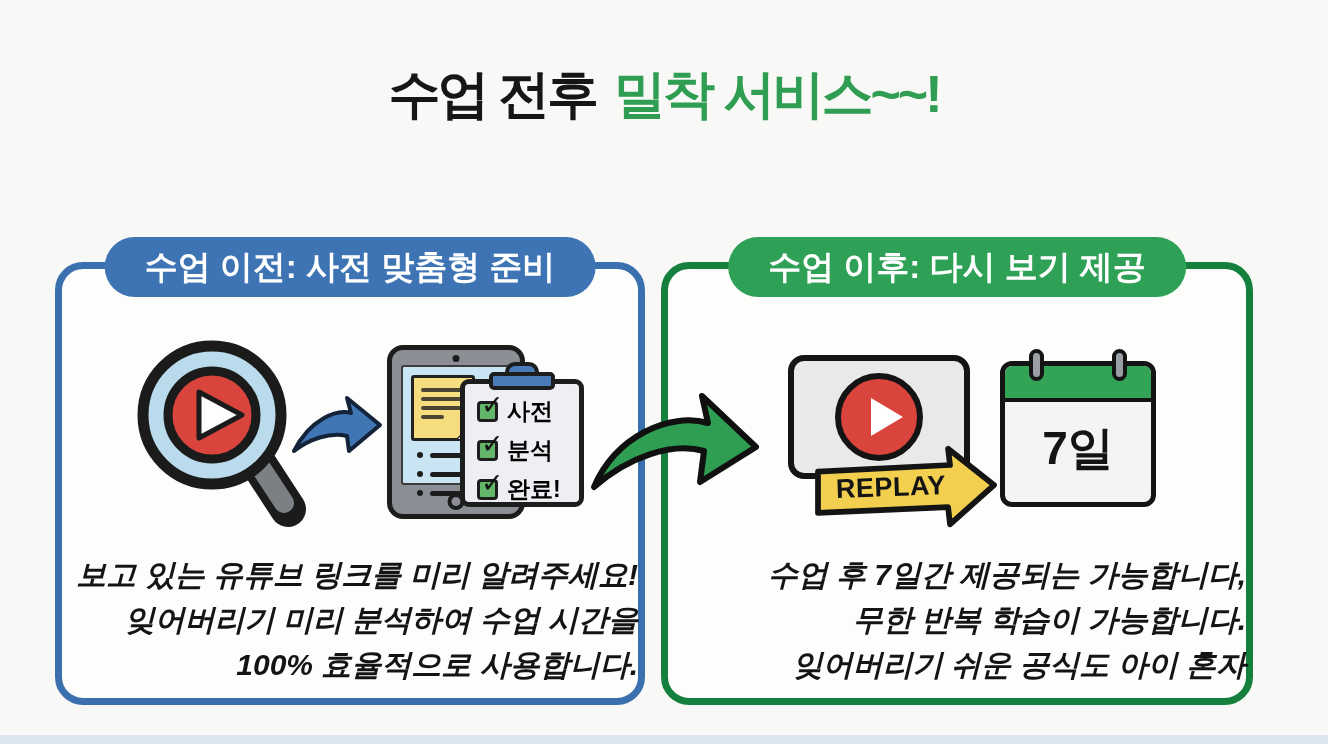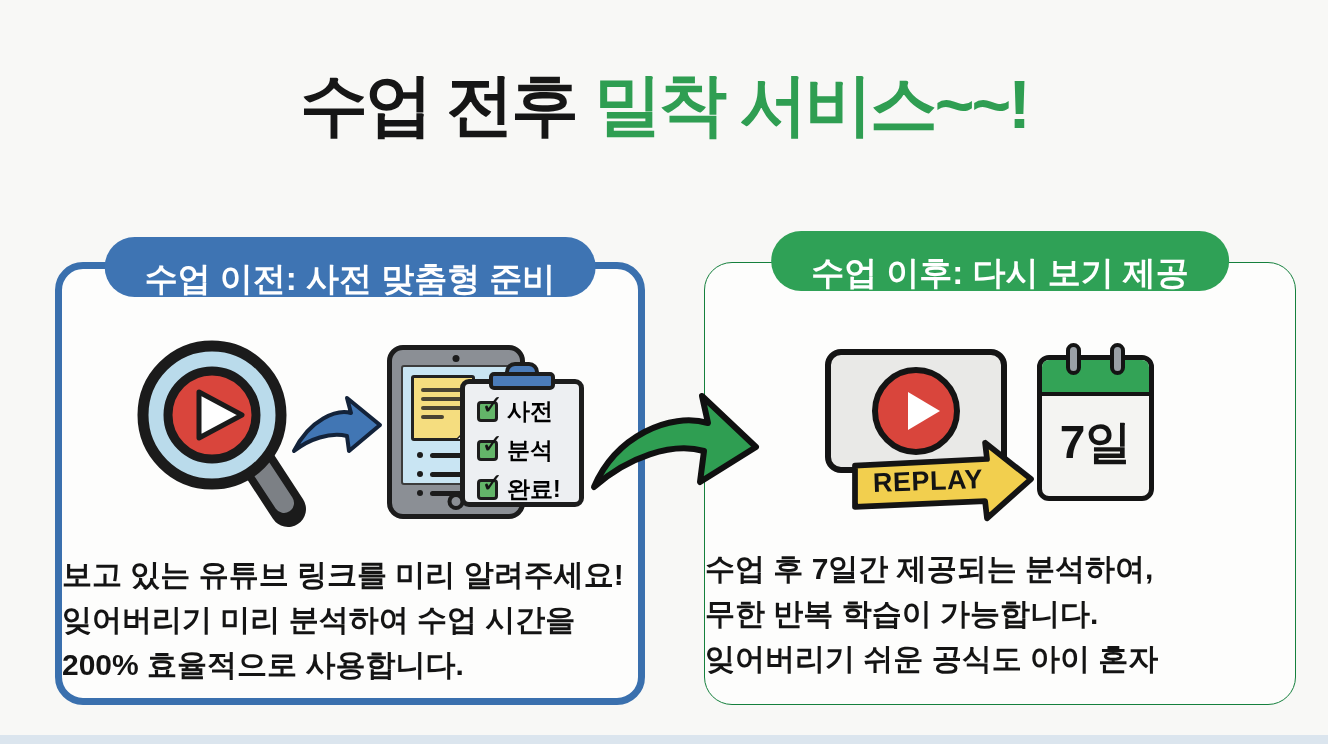--- a/index.html
+++ b/index.html
@@ -2,37 +2,37 @@
 <html><head>
 <meta charset="utf-8">
 <style>
   * { margin:0; padding:0; box-sizing:border-box; }
   html,body { width:1328px; height:744px; }
   body { font-family:"Liberation Sans","DejaVu Sans",sans-serif; background:#f8f8f6; overflow:hidden; }
   .canvas { position:relative; width:1328px; height:744px; background:#f8f8f6; }
 
   
   .title { position:absolute; top:62px; left:0; width:100%; text-align:center;
-           font-size:68px; font-weight:900; letter-spacing:-3px; line-height:1.25; white-space:nowrap; }
+           font-size:52px; font-weight:900; letter-spacing:-3px; line-height:1.25; white-space:nowrap; }
   .t-black { color:#161616; }
   .t-green { color:#2f9e52; margin-left:18px; }
 
   
   .panel { position:absolute; top:262px; height:443px; background:#fdfdfc; border-radius:28px; }
   .panel-left  { left:55px;  width:590px; border:7px solid #3a70ae; }
-  .panel-right { left:704px; width:592px; border:1px solid #15803d; }
+  .panel-right { left:661px; width:592px; border:7px solid #15803d; }
 
   .pill { position:absolute; top:-32px; left:50%; transform:translateX(-50%);
-          height:60px; line-height:60px; padding:12px 40px; border-radius:30px;
+          height:60px; line-height:60px; padding:0 40px; border-radius:30px;
           color:#ffffff; font-size:33px; font-weight:800; white-space:nowrap; z-index:3; }
   .pill-blue  { background:#3e74b3; }
   .pill-green { background:#2fa156; }
 
-  .body-text { position:absolute; top:283px; left:0; width:100%; text-align:left;
-               font-size:30px; font-weight:800; color:#141414; line-height:45px; }
+  .body-text { position:absolute; top:283px; left:0; width:100%; text-align:right;
+               font-size:30px; font-weight:800; color:#141414; line-height:45px;font-style:italic; }
   .body-line { display:block; }
 
   
   .magnifier { position:absolute; left:58px; top:62px; width:205px; height:210px; }
   .blue-arrow { position:absolute; left:228px; top:122px; width:95px; height:72px; }
 
   .tablet { position:absolute; left:325px; top:76px; width:138px; height:174px;
             background:#8b8f95; border:5px solid #1c1c1c; border-radius:16px; }
   .tab-cam { position:absolute; top:5px; left:50%; transform:translateX(-50%);
              width:7px; height:7px; background:#1c1c1c; border-radius:50%; }
@@ -75,21 +75,21 @@
             background:#e9e9e7; border:6px solid #141414; border-radius:16px; }
   .play-circle { position:absolute; left:50%; top:50%; transform:translate(-50%,-50%);
                  width:88px; height:88px; background:#d9453c; border:6px solid #141414; border-radius:50%; }
   .play-tri { position:absolute; left:30px; top:19px; width:0; height:0;
               border-left:32px solid #ffffff; border-top:19px solid transparent;
               border-bottom:19px solid transparent; }
   .replay-wrap { position:absolute; left:142px; top:174px; width:192px; height:88px; z-index:2; }
   .replay-label { position:absolute; left:16px; top:29px; width:130px; text-align:center;
                   font-size:27px; font-weight:900; letter-spacing:0.5px; color:#141414;
                   transform:rotate(-2deg); }
-  .calendar { position:absolute; left:332px; top:92px; width:117px; height:146px;
+  .calendar { position:absolute; left:332px; top:92px; width:156px; height:146px;
               background:#f4f4f2; border:5px solid #141414; border-radius:12px; }
   .cal-header { position:absolute; left:0; right:0; top:0; height:36px;
                 background:#33a356; border-bottom:4px solid #141414; border-radius:7px 7px 0 0; }
   .cal-ring { position:absolute; top:-17px; width:15px; height:32px; background:#9aa0a6;
               border:4px solid #141414; border-radius:8px; z-index:2; }
   .cal-ring.left { left:24px; } .cal-ring.right { right:24px; }
   .cal-label { position:absolute; left:0; right:0; top:52px; text-align:center;
                font-size:46px; font-weight:900; color:#141414; }
 
   .bottom-strip { position:absolute; left:0; bottom:0; width:100%; height:9px; background:#dbe5ee; }
@@ -161,21 +161,21 @@
         <span class="checkbox">
             <span class="checkmark">✓</span>
           </span>
         <span class="check-label">완료!</span>
       </div>
     </div>
 
     <p class="body-text">
       <span class="body-line">보고 있는 유튜브 링크를 미리 알려주세요!</span>
       <span class="body-line">잊어버리기 미리 분석하여 수업 시간을</span>
-      <span class="body-line">200% 효율적으로 사용합니다.</span>
+      <span class="body-line">100% 효율적으로 사용합니다.</span>
     </p>
   </section>
 
   <svg class="green-arrow" viewBox="0 0 178 122">
     <path d="M6,101 C28,50 82,26 120,37 L114,10 L168,61 L112,96 L116,65 C84,56 40,71 6,101 Z" fill="#2f9e52" stroke="#101010" stroke-width="6" stroke-linejoin="round"></path>
   </svg>
 
   <section class="panel panel-right">
     <div class="pill pill-green">수업 이후: 다시 보기 제공</div>
 
@@ -193,20 +193,20 @@
     </div>
 
     <div class="calendar">
       <div class="cal-ring left"></div>
       <div class="cal-ring right"></div>
       <div class="cal-header"></div>
       <div class="cal-label">7일</div>
     </div>
 
     <p class="body-text">
-      <span class="body-line">수업 후 7일간 제공되는 분석하여,</span>
+      <span class="body-line">수업 후 7일간 제공되는 가능합니다,</span>
       <span class="body-line">무한 반복 학습이 가능합니다.</span>
       <span class="body-line">잊어버리기 쉬운 공식도 아이 혼자</span>
     </p>
   </section>
 
   <div class="bottom-strip"></div>
 </div>
 
 </body></html>

